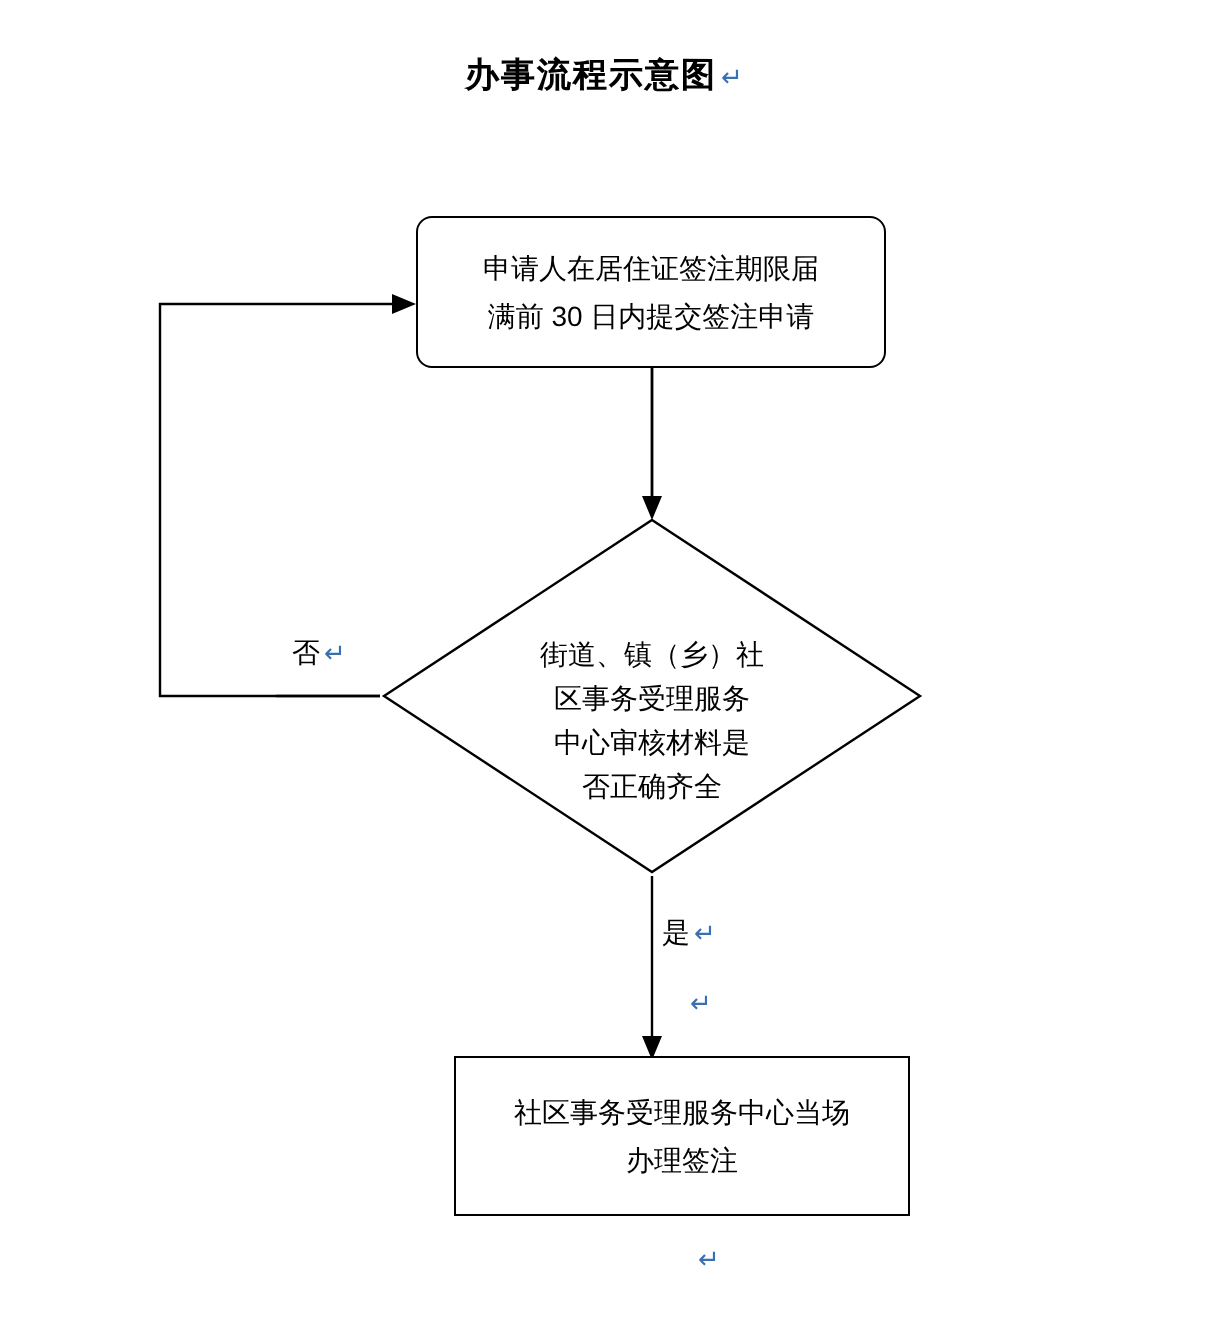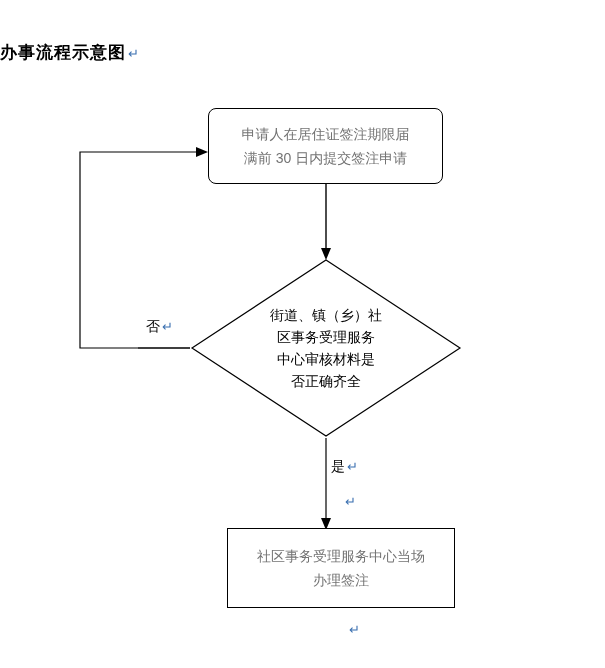--- a/index.html
+++ b/index.html
@@ -16,22 +16,23 @@
     overflow: hidden;
   }
   #canvas {
     position: relative;
     width: 605px;
     height: 668px;
   }
   .title {
     position: absolute;
     left: 0;
-    top: 41px;
+    top: 26px;
     width: 605px;
+    text-align: center;
     font-size: 17px;
     font-weight: bold;
     letter-spacing: 1px;
     color: #000;
   }
   .pilcrow {
     color: #3a6fb0;
     font-weight: normal;
     font-size: 13px;
     margin-left: 2px;
@@ -41,21 +42,21 @@
     position: absolute;
     border: 1px solid #000000;
     background: #ffffff;
     box-sizing: border-box;
     display: flex;
     align-items: center;
     justify-content: center;
     text-align: center;
     font-size: 14px;
     line-height: 24px;
-    color: #737373;
+    color: #000000;
   }
   .box .inner {
     padding: 0 6px;
     white-space: pre-line;
   }
   #box-apply {
     left: 208px;
     top: 108px;
     width: 235px;
     height: 76px;
@@ -85,21 +86,21 @@
   #decision-shape {
     position: absolute;
     left: 0;
     top: 0;
     width: 272px;
     height: 180px;
   }
   #decision-text {
     position: absolute;
     left: 0;
-    top: 0;
+    top: 12px;
     width: 272px;
     height: 180px;
     display: flex;
     align-items: center;
     justify-content: center;
     text-align: center;
     font-size: 14px;
     line-height: 22px;
     white-space: pre-line;
   }

